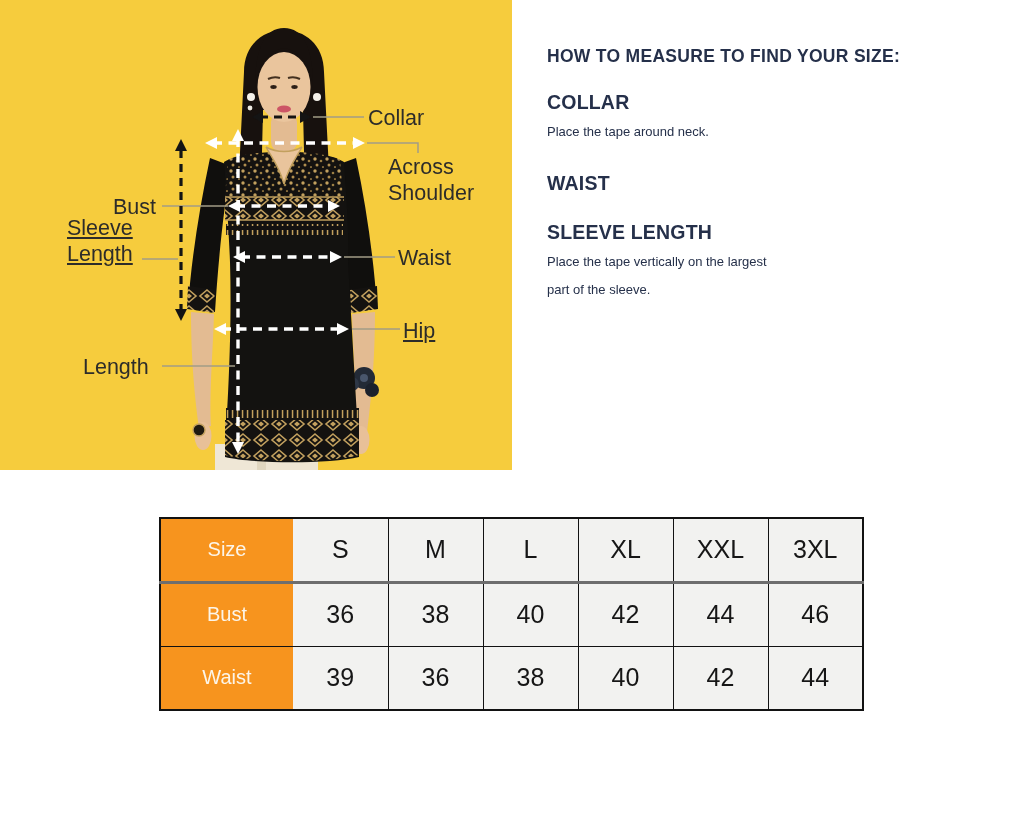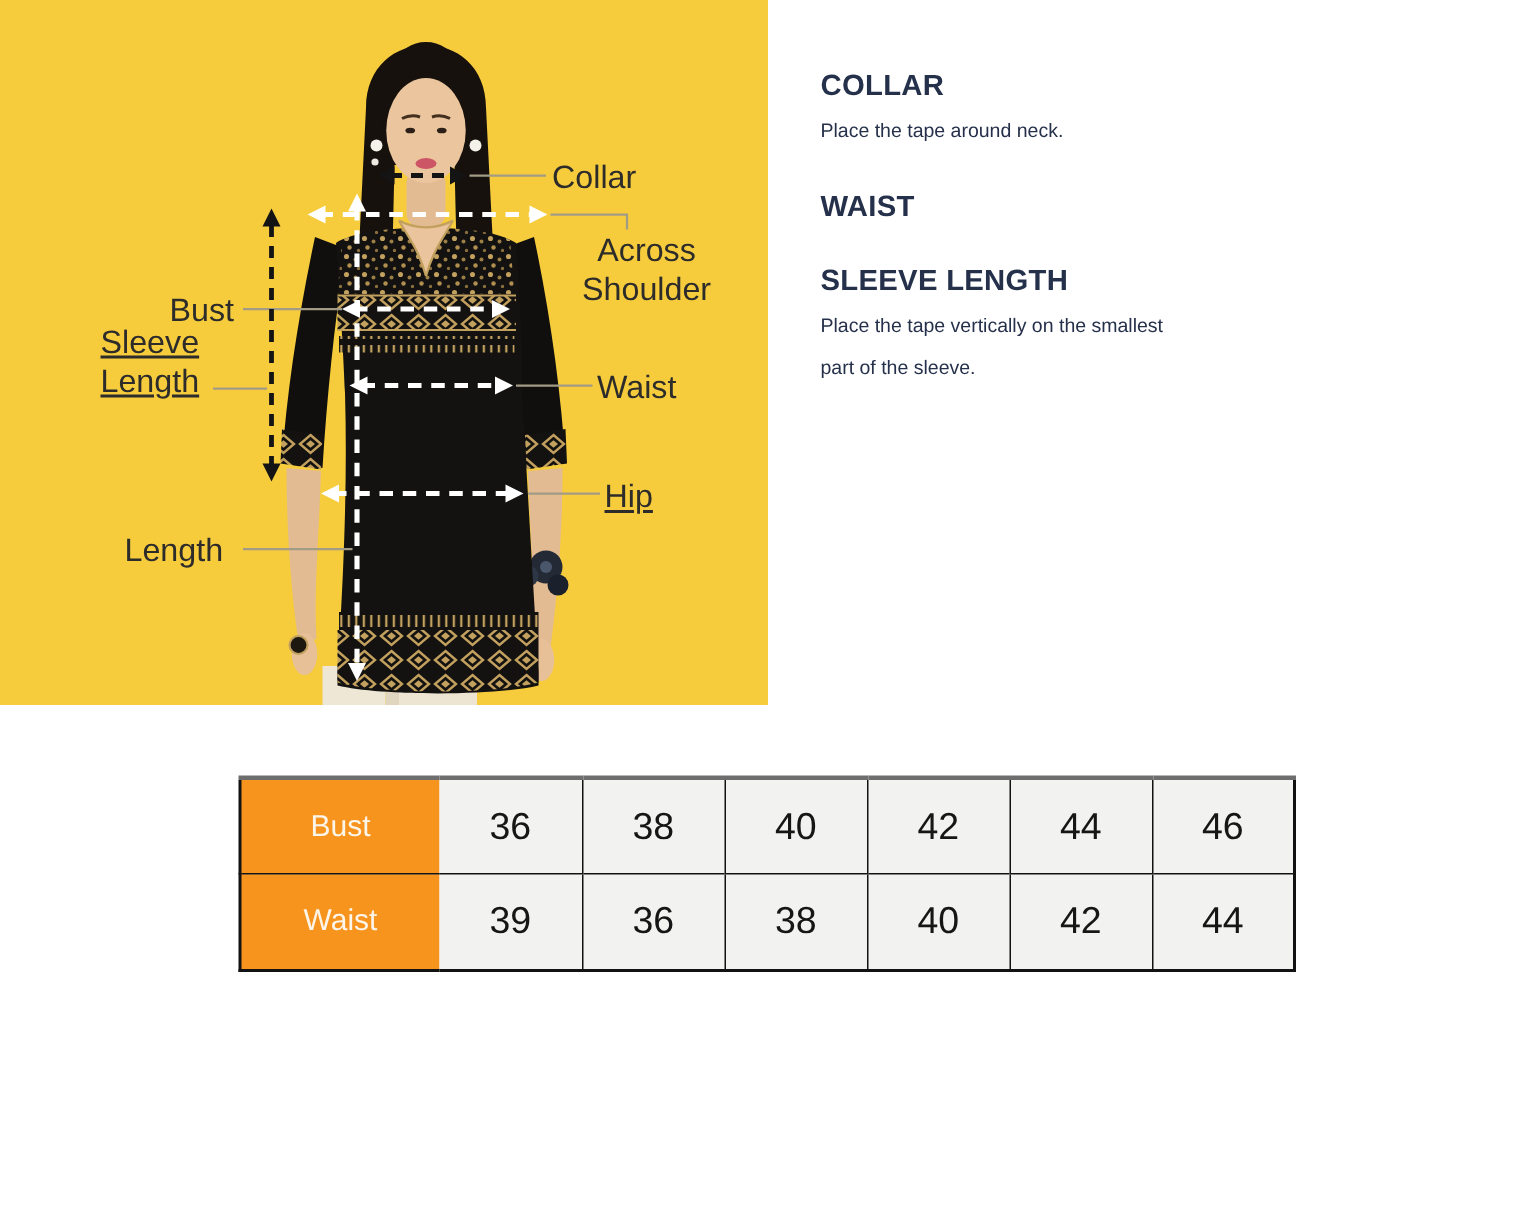--- a/index.html
+++ b/index.html
@@ -13,21 +13,21 @@
   .hero {
     position:absolute; left:0; top:0; width:512px; height:470px;
     background:#F6CC3D; overflow:hidden;
   }
   .hero svg { position:absolute; left:0; top:0; }
   .dlabel {
     position:absolute; font-size:21.5px; line-height:26px; color:#2D2C2A;
     white-space:pre-line;
   }
   .dl-collar   { left:368px; top:105px; }
-  .dl-shoulder { left:388px; top:154px;text-align:center; }
+  .dl-shoulder { left:388px; top:154px; }
   .dl-bust     { left:104px; top:194px; width:52px; text-align:right; }
   .dl-sleeve   { left:67px;  top:215px;text-decoration:underline; }
   .dl-waist    { left:398px; top:245px; }
   .dl-hip      { left:403px; top:318px;text-decoration:underline; }
   .dl-length   { left:83px;  top:354px; }
 
   
   .instructions {
     position:absolute; left:547px; top:46px; width:440px; color:#25304A;
   }
@@ -197,48 +197,58 @@
 Shoulder</div>
     <div class="dlabel dl-bust">Bust</div>
     <div class="dlabel dl-sleeve">Sleeve
 Length</div>
     <div class="dlabel dl-waist">Waist</div>
     <div class="dlabel dl-hip">Hip</div>
     <div class="dlabel dl-length">Length</div>
   </section>
 
   <section class="instructions">
+    <h1>HOW TO MEASURE TO FIND YOUR SIZE:</h1>
     <div class="sec">
       <h2>COLLAR</h2>
       <p>Place the tape around neck.</p>
     </div>
     <div class="sec">
     </div>
     <div class="sec">
       <h2>WAIST</h2>
     </div>
     <div class="sec">
       <h2>SLEEVE LENGTH</h2>
-      <p>Place the tape vertically on the smallest
+      <p>Place the tape vertically on the largest
 part of the sleeve.</p>
     </div>
   </section>
 
   <section class="size-table">
     <table>
       <colgroup>
         <col class="c-key">
           <col class="c-val">
           <col class="c-val">
           <col class="c-val">
         <col class="c-val">
           <col class="c-val">
           <col class="c-val">
       </colgroup>
       <tbody>
+          <tr>
+        <td class="key">Size</td>
+        <td class="val first">S</td>
+        <td class="val">M</td>
+        <td class="val">L</td>
+        <td class="val">XL</td>
+        <td class="val">XXL</td>
+        <td class="val">3XL</td>
+      </tr>
       <tr class="row-sep row-bust">
         <td class="key">Bust</td>
         <td class="val first">36</td>
         <td class="val">38</td>
         <td class="val">40</td>
         <td class="val">42</td>
         <td class="val">44</td>
         <td class="val">46</td>
       </tr>
       <tr class="row-sep">

